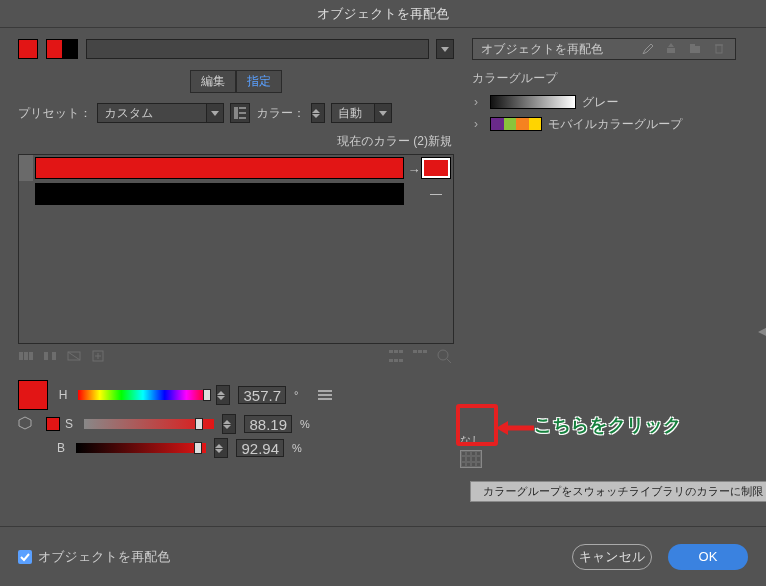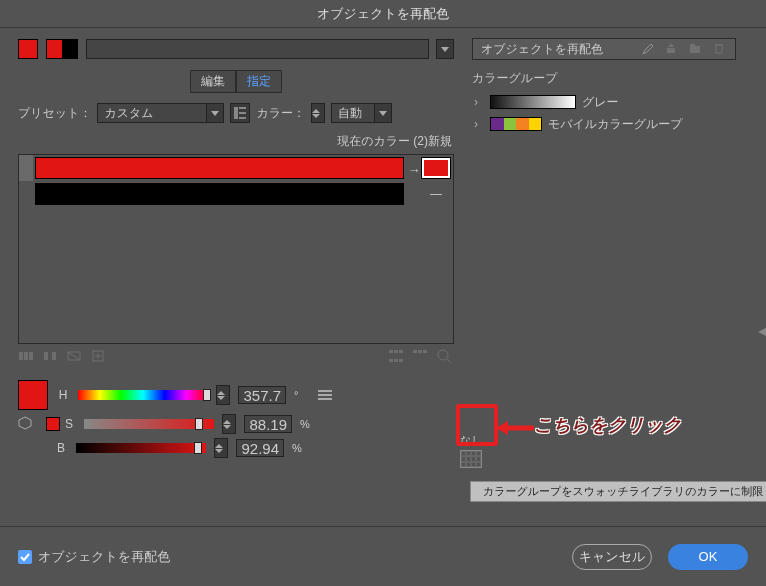--- a/index.html
+++ b/index.html
@@ -65,21 +65,21 @@
 .footer { height: 60px; display: flex; align-items: center; justify-content: space-between; padding: 0 18px 0 18px; border-top: 1px solid #3a3a3a; }
 .checkbox-row { display: flex; align-items: center; gap: 6px; font-size: 13px; }
 .chk { width: 14px; height: 14px; background: #5aa0ff; display: flex; align-items: center; justify-content: center; border-radius: 2px; }
 .buttons { display: flex; gap: 16px; }
 .btn { min-width: 80px; height: 26px; border-radius: 13px; display: inline-flex; align-items: center; justify-content: center; font-size: 13px; }
 .btn-cancel { border: 1px solid #aaa; color: #ddd; background: transparent; }
 .btn-ok { background: #3a82e0; color: #fff; border: none; }
 .collapse-handle { position: absolute; right: -2px; top: 296px; width: 10px; height: 16px; color: #888; }
 
 .annotation-box { position: absolute; left: 456px; top: 404px; width: 42px; height: 42px; border: 4px solid #e62020; border-radius: 3px; pointer-events: none; }
-.annotation-label { position: absolute; left: 534px; top: 413px; font-size: 18px; font-weight: bold; color: #7f1d1d; text-shadow: -1px -1px 0 #fff, 1px -1px 0 #fff, -1px 1px 0 #fff, 1px 1px 0 #fff; pointer-events: none; font-style: italic; }
+.annotation-label { position: absolute; left: 534px; top: 413px; font-size: 18px; font-weight: bold; color: #15803d; text-shadow: -1px -1px 0 #fff, 1px -1px 0 #fff, -1px 1px 0 #fff, 1px 1px 0 #fff; pointer-events: none; }
 .annotation-arrow { position: absolute; left: 496px; top: 418px; pointer-events: none; }
 .none-area { position: absolute; left: 460px; top: 405px; font-size: 11px; color: #c8c8c8; }
 .none-grid { width: 22px; height: 18px; border: 1px solid #888; margin-top: 2px; display: grid; grid-template-columns: repeat(4,1fr); grid-template-rows: repeat(3,1fr); }
 .none-grid div { border: 0.5px solid #666; }
 .tooltip { position: absolute; left: 470px; top: 453px; background: #c0c0c0; color: #222; font-size: 11px; padding: 2px 12px; border: 1px solid #888; white-space: nowrap; }
 </style>
 </head>
 <body>
 
 <div class="dialog">

